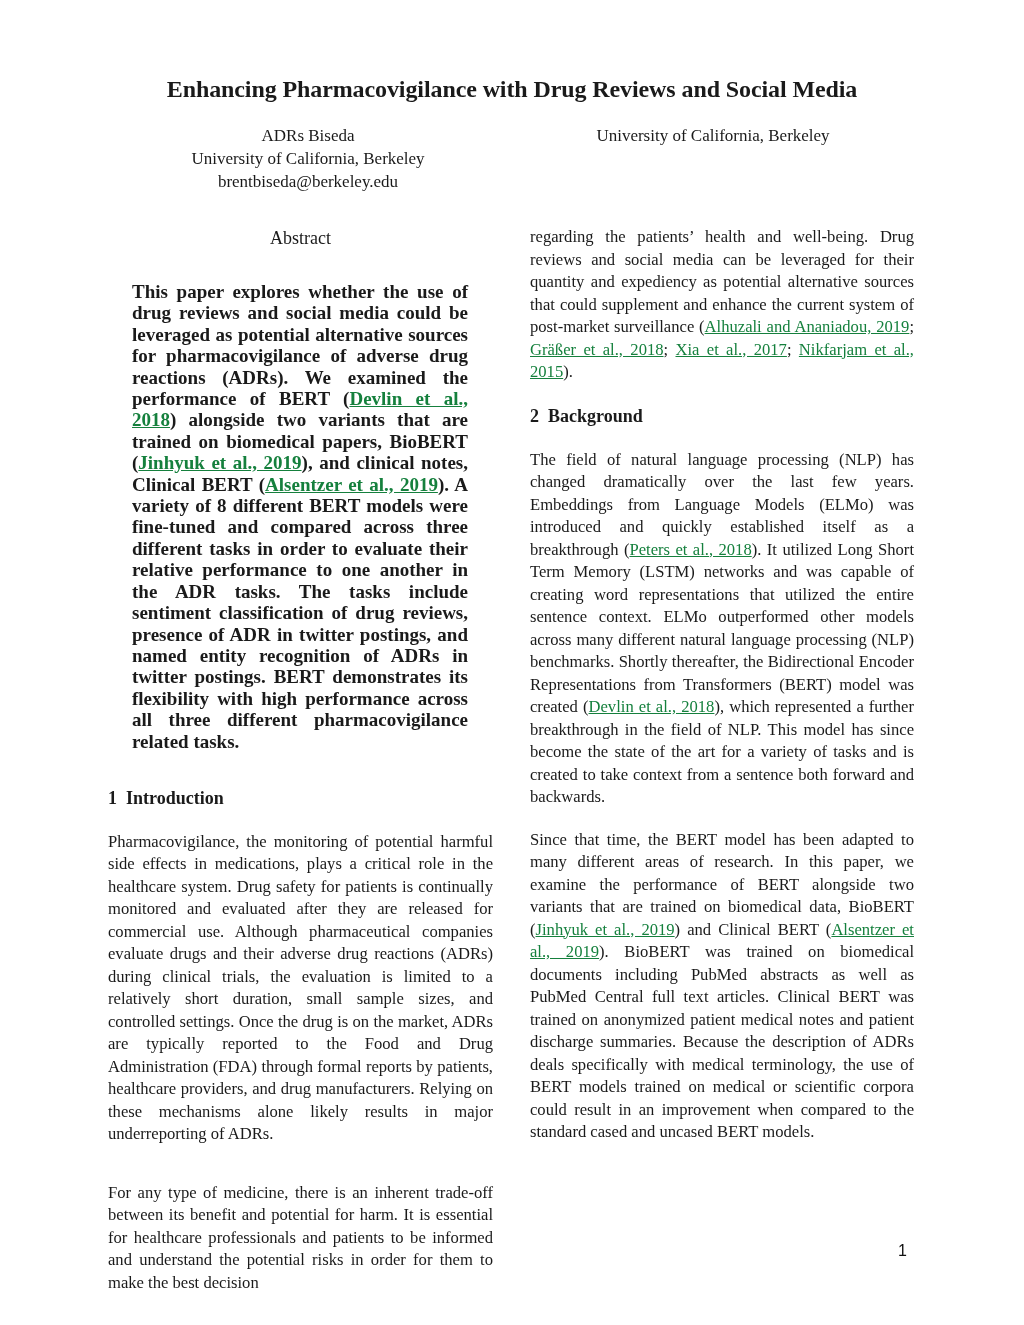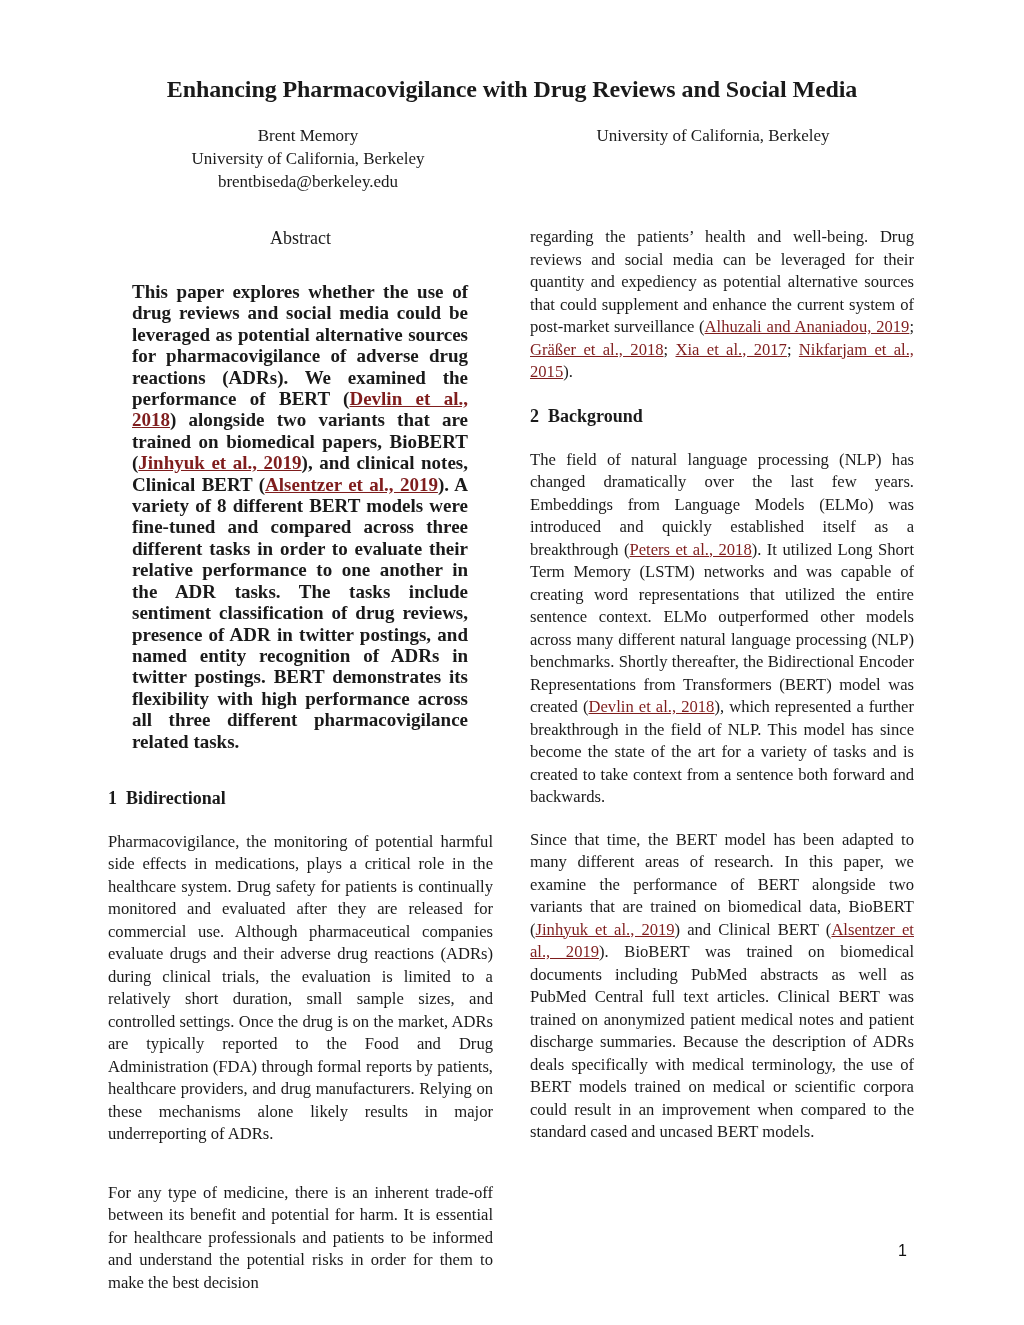--- a/index.html
+++ b/index.html
@@ -28,46 +28,46 @@
     .abstract-body {
       margin: 0 25px 0 24px; font-size: 19px; line-height: 21.4px; text-align: justify; font-weight: bold;
     }
     .section-heading {
       font-weight: bold; font-size: 18px; line-height: 24px; margin: 0;
     }
     .section-heading .num { margin-right: 9px; }
     p.body {
       font-size: 16.6px; line-height: 22.5px; text-align: justify; margin: 0;
     }
-    a.cite { color: #7f1d1d; text-decoration: underline; }
+    a.cite { color: #15803d; text-decoration: underline; }
 
     .page-number {
       position: absolute; left: 898px; top: 1242px; font-family: "Liberation Sans", sans-serif;
       font-size: 16px; color: #111;
     }
   </style>
 </head>
 <body>
 
 <h1 class="title">Enhancing Pharmacovigilance with Drug Reviews and Social Media</h1>
 
 <div class="author a1">
-  <div>Brent Memory</div>
+  <div>ADRs Biseda</div>
   <div>University of California, Berkeley</div>
   <div>brentbiseda@berkeley.edu</div>
 </div>
 <div class="author a2">
   <div>University of California, Berkeley</div>
 </div>
 
 <div class="col-left">
   <div class="abstract-heading">Abstract</div>
   <div class="abstract-body"><span>This paper explores whether the use of drug reviews and social media could be leveraged as potential alternative sources for pharmacovigilance of adverse drug reactions (ADRs). We examined the performance of BERT (</span><a class="cite">Devlin et al., 2018</a><span>) alongside two variants that are trained on biomedical papers, BioBERT (</span><a class="cite">Jinhyuk et al., 2019</a><span>), and clinical notes, Clinical BERT (</span><a class="cite">Alsentzer et al., 2019</a><span>).  A variety of 8 different BERT models were fine-tuned and compared across three different tasks in order to evaluate their relative performance to one another in the ADR tasks. The tasks include sentiment classification of drug reviews, presence of ADR in twitter postings, and named entity recognition of ADRs in twitter postings. BERT demonstrates its flexibility with high performance across all three different pharmacovigilance related tasks.</span></div>
 
-  <h2 class="section-heading" style="margin-top:34px;"><span class="num">1</span><span>Bidirectional</span></h2>
+  <h2 class="section-heading" style="margin-top:34px;"><span class="num">1</span><span>Introduction</span></h2>
 
   <p class="body" style="margin-top:21px;">Pharmacovigilance, the monitoring of potential harmful side effects in medications, plays a critical role in the healthcare system.  Drug safety for patients is continually monitored and evaluated after they are released for commercial use. Although pharmaceutical companies evaluate drugs and their adverse drug reactions (ADRs) during clinical trials, the evaluation is limited to a relatively short duration, small sample sizes, and controlled settings. Once the drug is on the market, ADRs are typically reported to the Food and Drug Administration (FDA) through formal reports by patients, healthcare providers, and drug manufacturers. Relying on these mechanisms alone likely results in major underreporting of ADRs.</p>
   <p class="body" style="margin-top:36px;">For any type of medicine, there is an inherent trade-off between its benefit and potential for harm. It is essential for healthcare professionals and patients to be informed and understand the potential risks in order for them to make the best decision</p>
 </div>
 
 <div class="col-right">
   <p class="body"><span>regarding the patients’ health and well-being. Drug reviews and social media can be leveraged for their quantity and expediency as potential alternative sources that could supplement and enhance the current system of post-market surveillance (</span><a class="cite">Alhuzali and Ananiadou, 2019</a><span>; </span><a class="cite">Gräßer et al., 2018</a><span>; </span><a class="cite">Xia et al., 2017</a><span>; </span><a class="cite">Nikfarjam et al., 2015</a><span>).</span></p>
 
   <h2 class="section-heading" style="margin-top:20px;"><span class="num">2</span><span>Background</span></h2>
 

